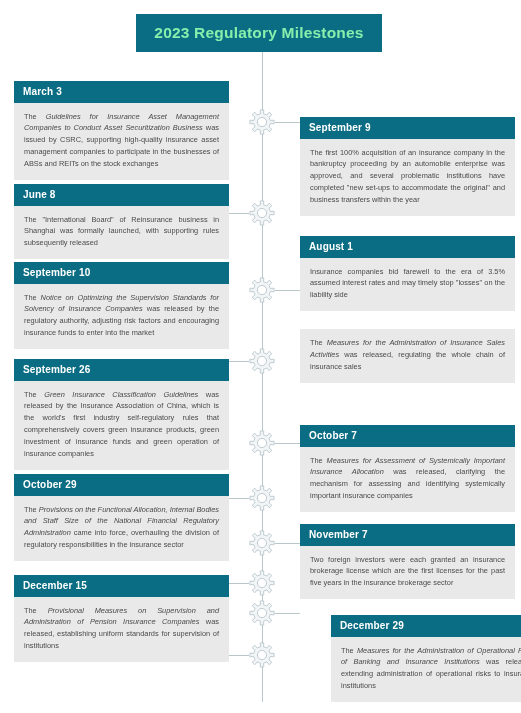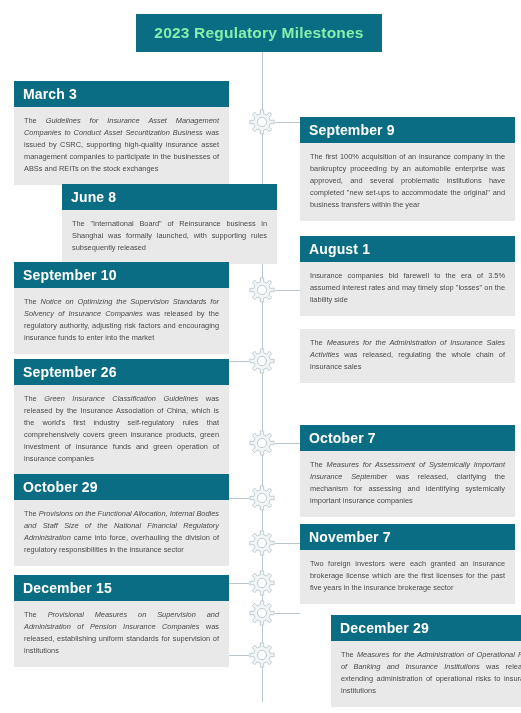--- a/index.html
+++ b/index.html
@@ -75,21 +75,21 @@
   .card {
     position: absolute;
     width: 215px;
   }
   .card.left  { left: 14px; }
   .card.right { left: 300px; }
 
   .card-header {
     background: #0b6d83;
     color: #ffffff;
-    font-size: 14px;
+    font-size: 10px;
     font-weight: bold;
     padding: 5px 9px 5px 9px;
     line-height: 1.15;
     letter-spacing: 0.15px;
   }
   .card-body {
     background: #e9e9e9;
     color: #4a4a4a;
     font-size: 7.4px;
     line-height: 1.62;
@@ -183,21 +183,21 @@
       <div class="connector" style="top: 543px; left: 275px; width: 25px;"></div>
       <div class="connector" style="top: 583px; left: 229px; width: 20px;"></div>
       <div class="connector" style="top: 613px; left: 275px; width: 25px;"></div>
       <div class="connector" style="top: 655px; left: 229px; width: 20px;"></div>
     </div>
   <div id="cards">
       <div class="card left" style="top: 81px;">
         <div class="card-header">March 3</div>
         <div class="card-body">The <span class="em">Guidelines for Insurance Asset Management Companies to Conduct Asset Securitization Business</span> was issued by CSRC, supporting high-quality insurance asset management companies to participate in the businesses of ABSs and REITs on the stock exchanges</div>
       </div>
-      <div class="card left" style="top: 184px; margin-left: 48px;">
+      <div class="card left" style="top: 184px;">
         <div class="card-header">June 8</div>
         <div class="card-body">The "International Board" of Reinsurance business in Shanghai was formally launched, with supporting rules subsequently released</div>
       </div>
       <div class="card left" style="top: 262px;">
         <div class="card-header">September 10</div>
         <div class="card-body">The <span class="em">Notice on Optimizing the Supervision Standards for Solvency of Insurance Companies</span> was released by the regulatory authority, adjusting risk factors and encouraging insurance funds to enter into the market</div>
       </div>
       <div class="card left" style="top: 359px;">
         <div class="card-header">September 26</div>
         <div class="card-body">The <span class="em">Green Insurance Classification Guidelines</span> was released by the Insurance Association of China, which is the world's first industry self-regulatory rules that comprehensively covers green insurance products, green investment of insurance funds and green operation of insurance companies</div>
@@ -216,21 +216,21 @@
       </div>
       <div class="card right" style="top: 236px;">
         <div class="card-header">August 1</div>
         <div class="card-body">Insurance companies bid farewell to the era of 3.5% assumed interest rates and may timely stop "losses" on the liability side</div>
       </div>
       <div class="card right" style="top: 329px;">
         <div class="card-body">The <span class="em">Measures for the Administration of Insurance Sales Activities</span> was released, regulating the whole chain of insurance sales</div>
       </div>
       <div class="card right" style="top: 425px;">
         <div class="card-header">October 7</div>
-        <div class="card-body">The <span class="em">Measures for Assessment of Systemically Important Insurance September</span> was released, clarifying the mechanism for assessing and identifying systemically important insurance companies</div>
+        <div class="card-body">The <span class="em">Measures for Assessment of Systemically Important Insurance Allocation</span> was released, clarifying the mechanism for assessing and identifying systemically important insurance companies</div>
       </div>
       <div class="card right" style="top: 524px;">
         <div class="card-header">November 7</div>
         <div class="card-body">Two foreign investors were each granted an insurance brokerage license which are the first licenses for the past five years in the insurance brokerage sector</div>
       </div>
       <div class="card right" style="top: 615px; margin-left: 31px;">
         <div class="card-header">December 29</div>
         <div class="card-body">The <span class="em">Measures for the Administration of Operational Risks of Banking and Insurance Institutions</span> was released, extending administration of operational risks to insurance institutions</div>
       </div>
     </div>

